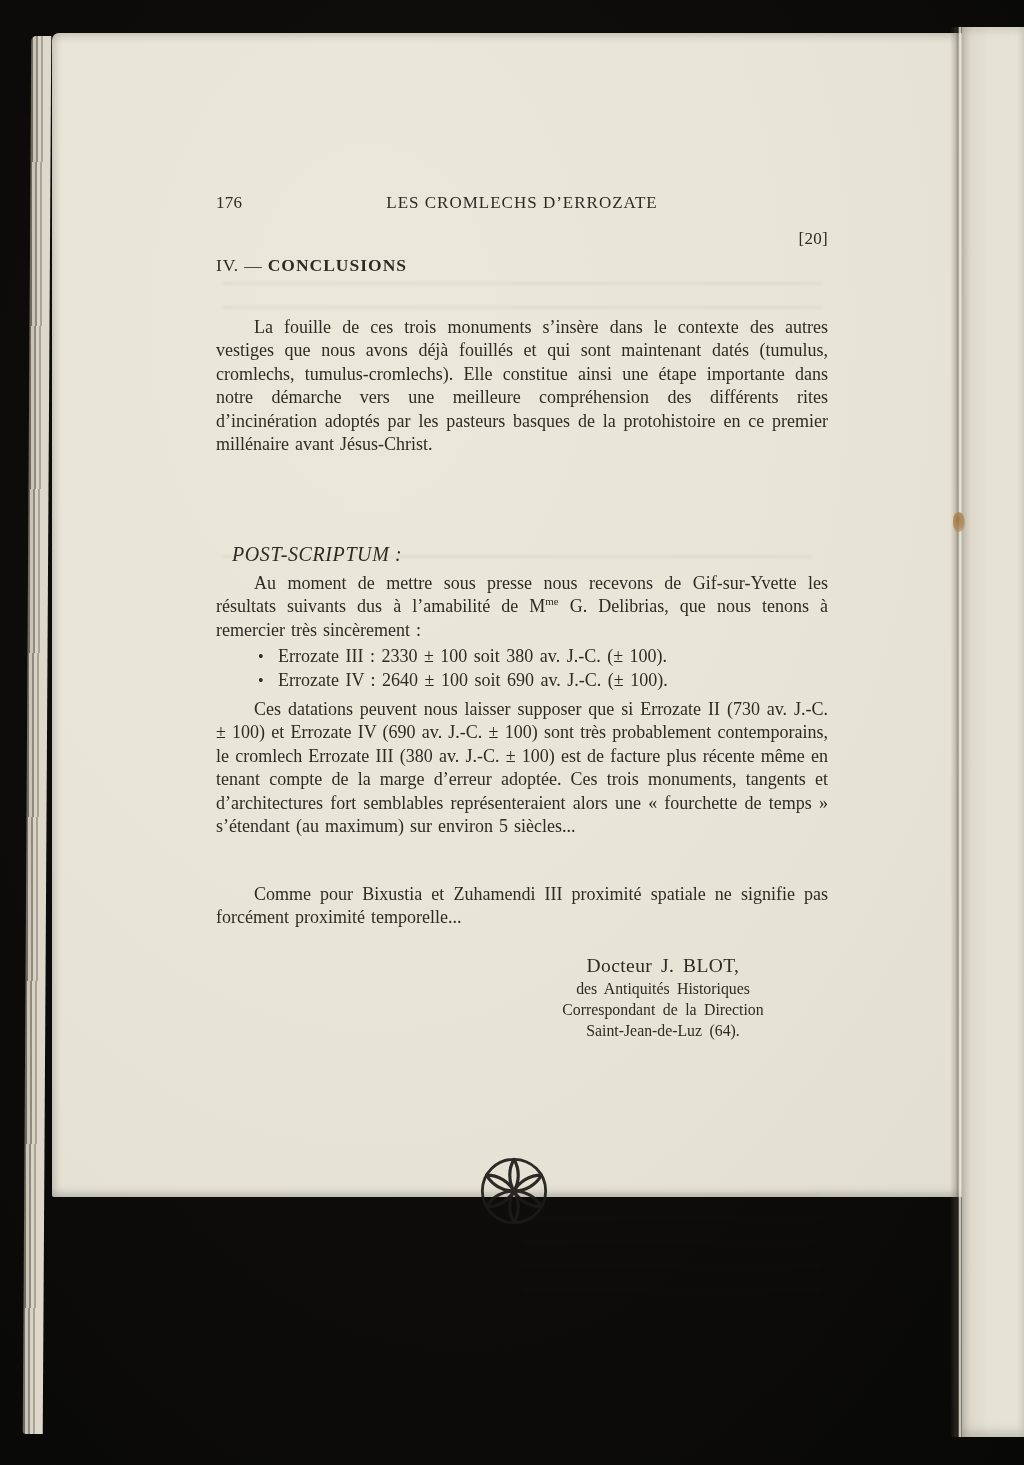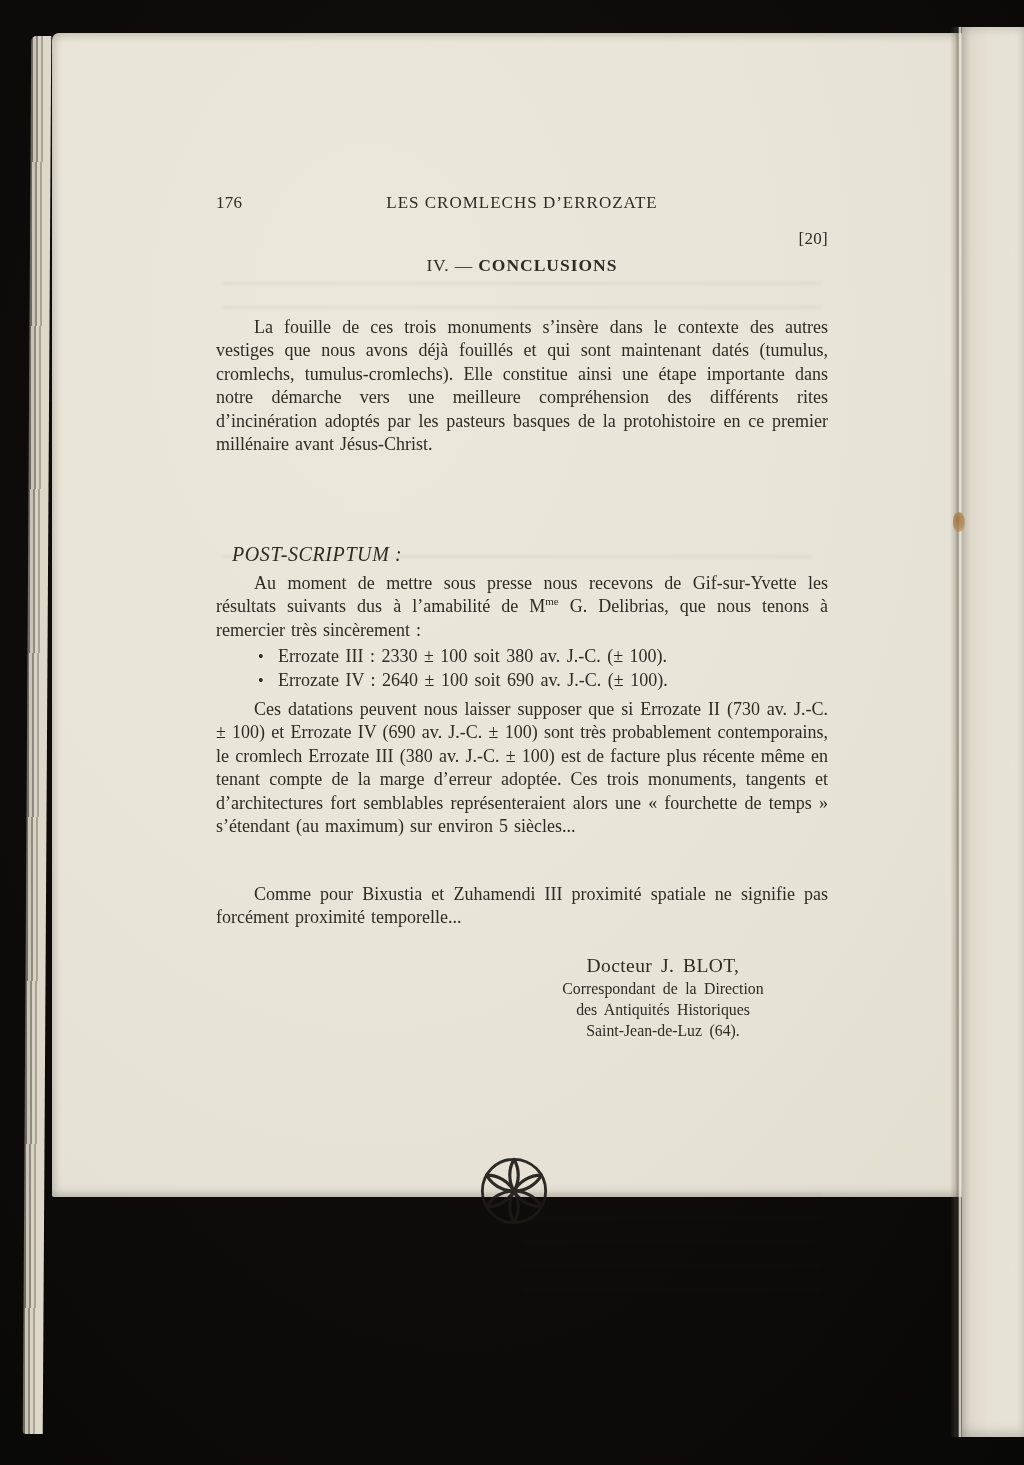--- a/index.html
+++ b/index.html
@@ -60,21 +60,21 @@
   .header-row {
     position: absolute; left: 164px; top: 160px; width: 612px; height: 22px;
     font-size: 17px; letter-spacing: .3px;
   }
   .folio { position: absolute; left: 0; top: 0; }
   .running-title { position: absolute; left: 0; right: 0; text-align: center; letter-spacing: 1px; }
   .bracket-no { position: absolute; right: 0; top: 0; margin-top: 36px; }
 
   .section-heading {
     position: absolute; left: 164px; top: 222px; width: 612px;
-    text-align: center; font-size: 17.5px; letter-spacing: .8px;
+    text-align: left; font-size: 17.5px; letter-spacing: .8px;
   }
   .section-heading b { letter-spacing: 1px; }
 
   .body-par {
     position: absolute; left: 164px; width: 612px; margin: 0;
     font-size: 18px; line-height: 23.4px; text-align: justify;
     text-indent: 38px; word-spacing: 1.5px;
   }
   .p1 { top: 283px; }
   .ps-label {
@@ -140,22 +140,22 @@
       <span class="bullet-marker">•</span><span>Errozate IV : 2640 ± 100 soit 690 av. J.-C. (± 100).</span>
     </div>
   </div>
 
   <p class="body-par p3">Ces datations peuvent nous laisser supposer que si Errozate II (730 av. J.-C. ± 100) et Errozate IV (690 av. J.-C. ± 100) sont très probablement contemporains, le cromlech Errozate III (380 av. J.-C. ± 100) est de facture plus récente même en tenant compte de la marge d’erreur adoptée. Ces trois monuments, tangents et d’architectures fort semblables représenteraient alors une « fourchette de temps » s’étendant (au maximum) sur environ 5 siècles...</p>
 
   <p class="body-par p4">Comme pour Bixustia et Zuhamendi III proximité spatiale ne signifie pas forcément proximité temporelle...</p>
 
   <div class="signature">
     <div class="sig-name">Docteur J. BLOT,</div>
+    <div class="sig-line">des Antiquités Historiques</div>
     <div class="sig-line">Correspondant de la Direction</div>
-    <div class="sig-line">des Antiquités Historiques</div>
     <div class="sig-line">Saint-Jean-de-Luz (64).</div>
   </div>
 
   <div class="rosette">
     <svg viewBox="-60 -60 120 120" xmlns="http://www.w3.org/2000/svg">
       <g fill="none" stroke="#1c1b18" stroke-width="5" stroke-linejoin="round">
         <circle cx="0" cy="0" r="50" stroke-width="4.5"></circle>
         <g>
           <path d="M0,0 A50,50 0 0,1 0,-50 A50,50 0 0,1 0,0 Z"></path>
           <path d="M0,0 A50,50 0 0,1 0,-50 A50,50 0 0,1 0,0 Z" transform="rotate(60)"></path>

